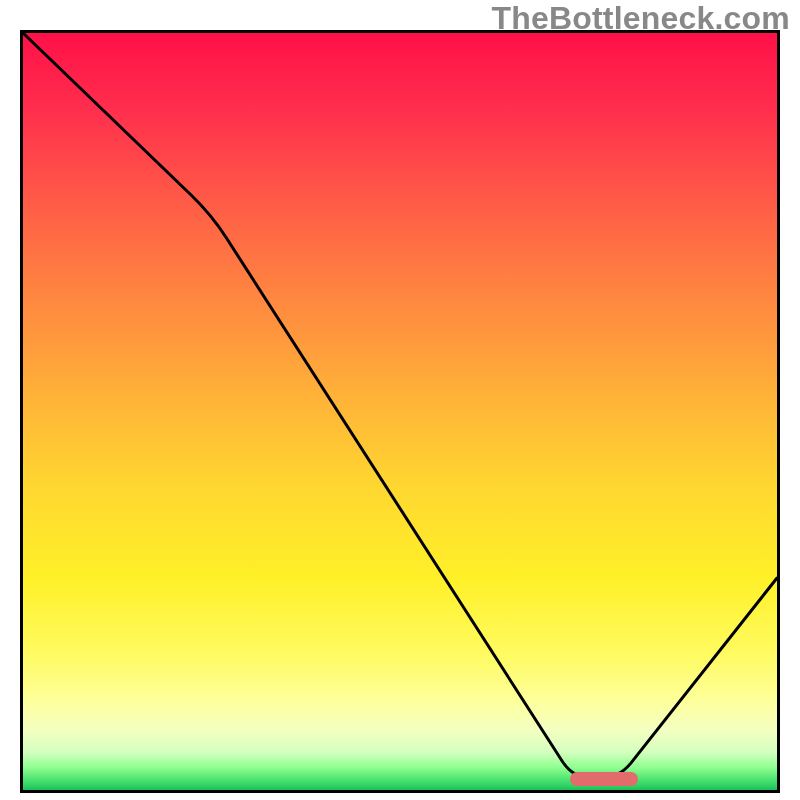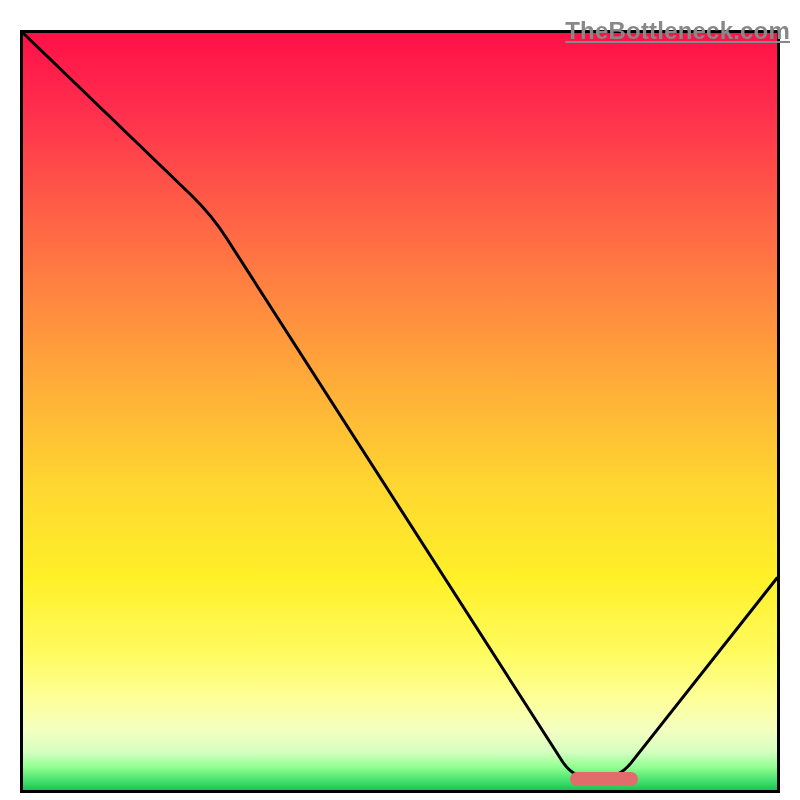--- a/index.html
+++ b/index.html
@@ -11,28 +11,27 @@
     font-family: Arial, Helvetica, sans-serif;
     overflow: hidden;
   }
   .container {
     position: relative;
     width: 800px;
     height: 800px;
   }
   .watermark {
     position: absolute;
-    top: 17px;
+    top: 0;
     right: 10px;
-    font-size: 24px;
+    font-size: 32px;
     font-weight: bold;
     color: #888888;
     letter-spacing: 0.2px;
     z-index: 10;
-    text-decoration: underline;
   }
   .plot-frame {
     position: absolute;
     left: 20px;
     top: 30px;
     width: 760px;
     height: 763px;
     border: 3px solid #000000;
     box-sizing: border-box;
     overflow: hidden;

